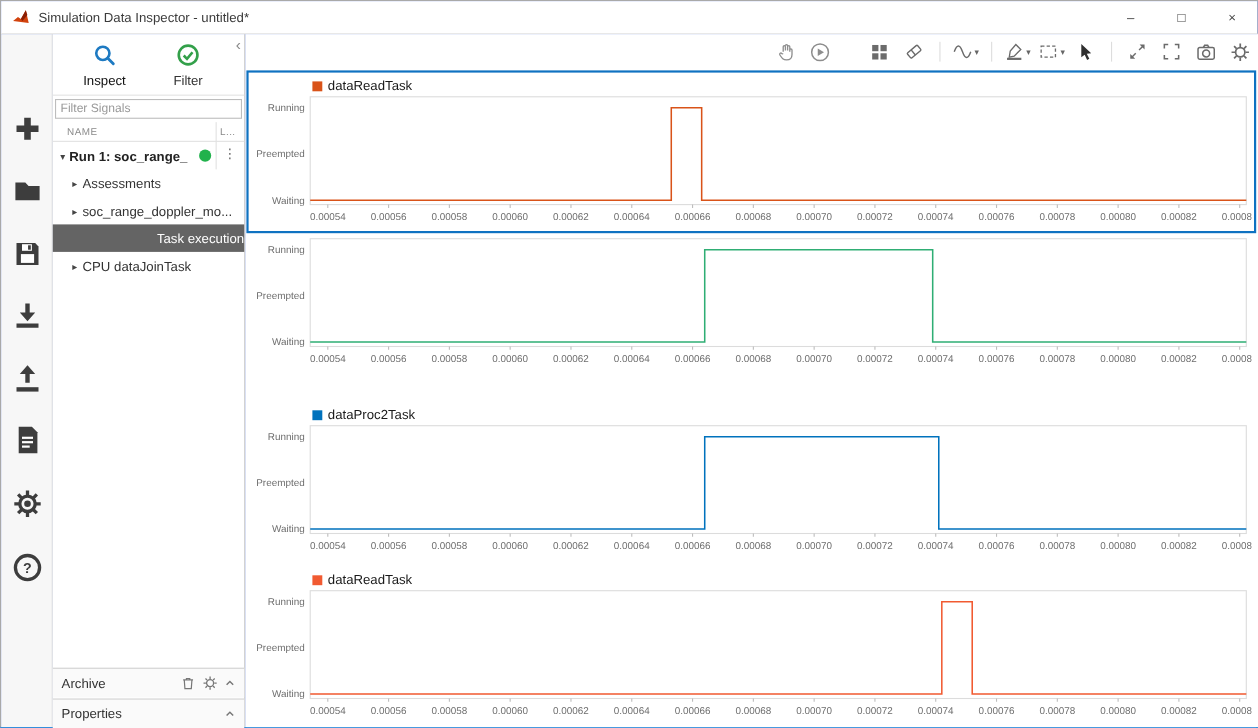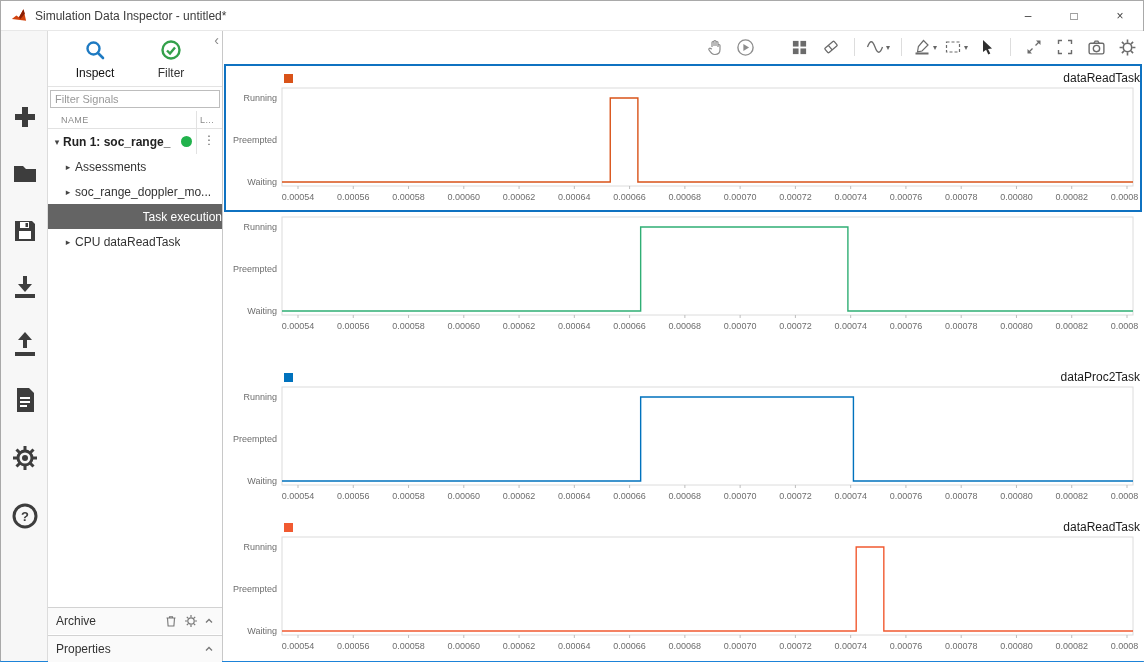--- a/index.html
+++ b/index.html
@@ -50,21 +50,21 @@
   .main { position:absolute; left:222px; top:30px; width:922px; height:630px; background:#fff; }
   .main-toolbar { position:absolute; top:0; right:6px; height:32px; display:flex; align-items:center; gap:7px; }
   .tb-btn { width:24px; height:24px; display:flex; align-items:center; justify-content:center; }
   .tb-group { display:flex; align-items:center; gap:2px; }
   .tb-sep { width:1px; height:18px; background:#ddd; margin:0 4px; }
   .tb-gap { width:16px; }
   .caret { font-size:8px; color:#666; }
 
   
   .chart-block { position:absolute; left:1px; right:3px; height:148px; background:#fff; border:2px solid transparent; }
-  .legend { display:flex; align-items:center; gap:5px; padding:4px 0 0 58px; height:20px;justify-content:space-between; }
+  .legend { display:flex; align-items:center; gap:5px; padding:4px 0 0 58px; height:20px; }
   .legend-swatch { width:9px; height:9px; display:inline-block; }
   .legend-label { font-size:12px; color:#1a1a1a; }
   svg.plot { display:block; }
   svg.plot text { font-family:"Liberation Sans",sans-serif; font-size:9px; fill:#6e6e6e; }
 </style>
 </head>
 <body>
 
 <div id="app">
 
@@ -181,21 +181,21 @@
         <div class="tree-row child">
           <span class="tri">▸</span>
           <span class="lbl">soc_range_doppler_mo...</span>
         </div>
         <div class="tree-row child selected" style="background: rgb(100, 100, 100);">
           <span class="tri"></span>
           <span class="lbl">Task execution</span>
         </div>
         <div class="tree-row child">
           <span class="tri">▸</span>
-          <span class="lbl">CPU dataReadTask</span>
+          <span class="lbl">CPU dataJoinTask</span>
         </div>
       </div>
 
     <div class="bottom-bar" style="top:576px">
       <span>Archive</span>
       <span class="bar-icons">
         <svg width="14" height="14" viewBox="0 0 14 14">
             <path d="M2.5 4h9M5.5 4V2.8h3V4M3.5 4l.6 8h5.8l.6-8" fill="none" stroke="#777" stroke-width="1.1"></path>
           </svg>
         <svg width="14" height="14" viewBox="0 0 14 14">

